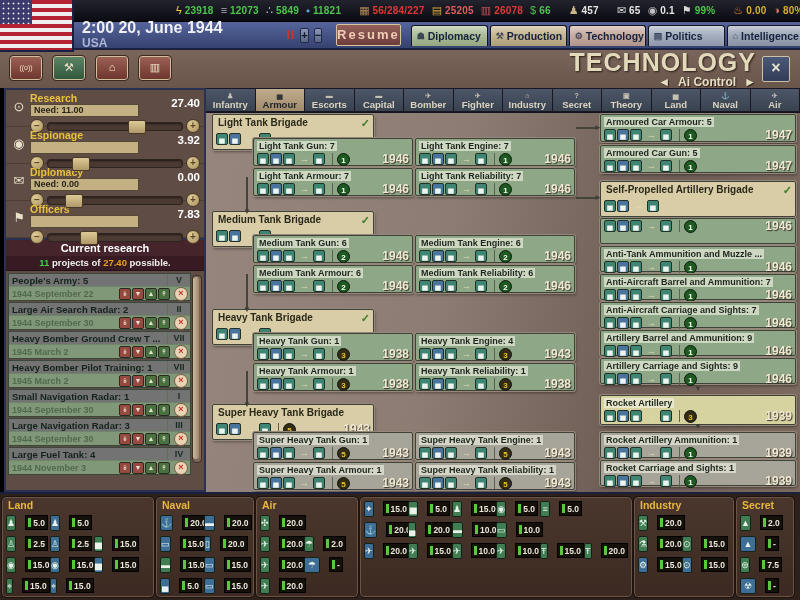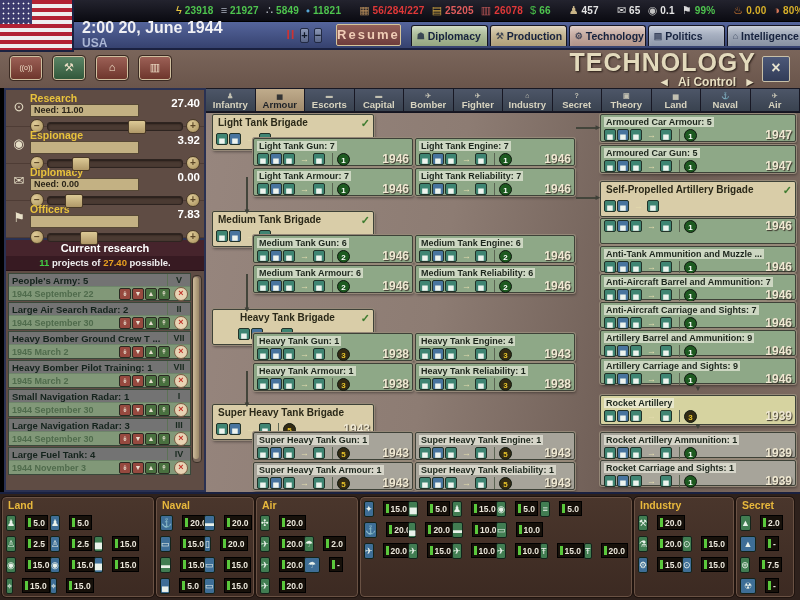--- a/index.html
+++ b/index.html
@@ -151,21 +151,21 @@
 <body>
 
 <div id="screen">
   <div id="topbar">
       <div class="titem">
         <span class="ticn" style="color: rgb(232, 200, 64);">ϟ</span>
         <span class="tval" style="color: rgb(78, 196, 78);">23918</span>
       </div>
       <div class="titem">
         <span class="ticn" style="color: rgb(170, 176, 188);">≡</span>
-        <span class="tval" style="color: rgb(78, 196, 78);">21927</span>
+        <span class="tval" style="color: rgb(78, 196, 78);">12073</span>
       </div>
       <div class="titem">
         <span class="ticn" style="color: rgb(200, 204, 212);">∴</span>
         <span class="tval" style="color: rgb(78, 196, 78);">5849</span>
       </div>
       <div class="titem">
         <span class="ticn" style="color: rgb(88, 168, 216);">⬩</span>
         <span class="tval" style="color: rgb(78, 196, 78);">11821</span>
       </div>
       <div class="tsep"></div>
@@ -612,21 +612,21 @@
             <span class="tsq g">▅</span>
             <span class="tsq b">▅</span>
             <span class="tsq g">▅</span>
             <span class="tarrow">→</span>
             <span class="tsq g">▅</span>
             <span class="tdivider"></span>
             <span class="tcircle greenc">2</span>
             <span class="tyear">1946</span>
           </div>
         </div>
-        <div class="tbox brigade brigade" style="left: 6px; top: 196px; width: 162px; height: 36px; padding-left: 22px;">
+        <div class="tbox brigade brigade" style="left: 6px; top: 196px; width: 162px; height: 36px;">
           <div class="tbx-title">
             <span class="nm">Heavy Tank Brigade</span>
             <span class="check">✓</span>
           </div>
           <div class="tbx-row">
             <span class="tsq g">▅</span>
             <span class="tsq b">▅</span>
             <span class="tarrow">→</span>
             <span class="tsq g">▅</span>
           </div>

